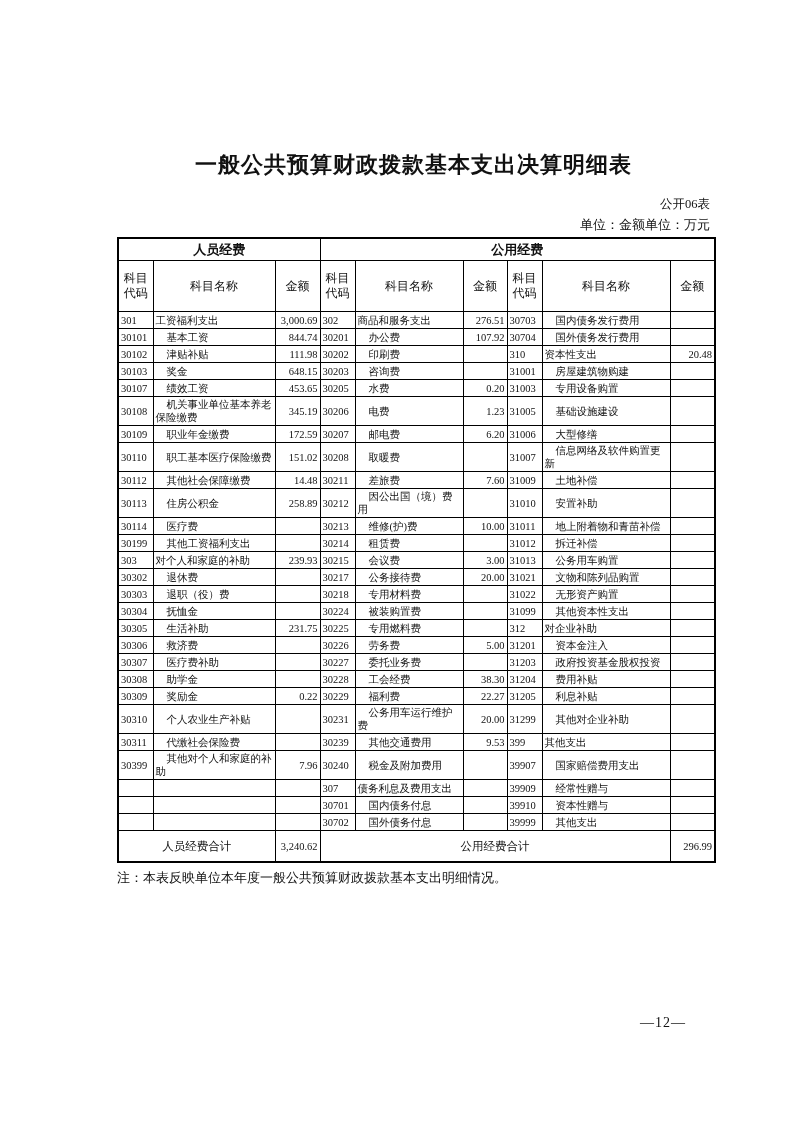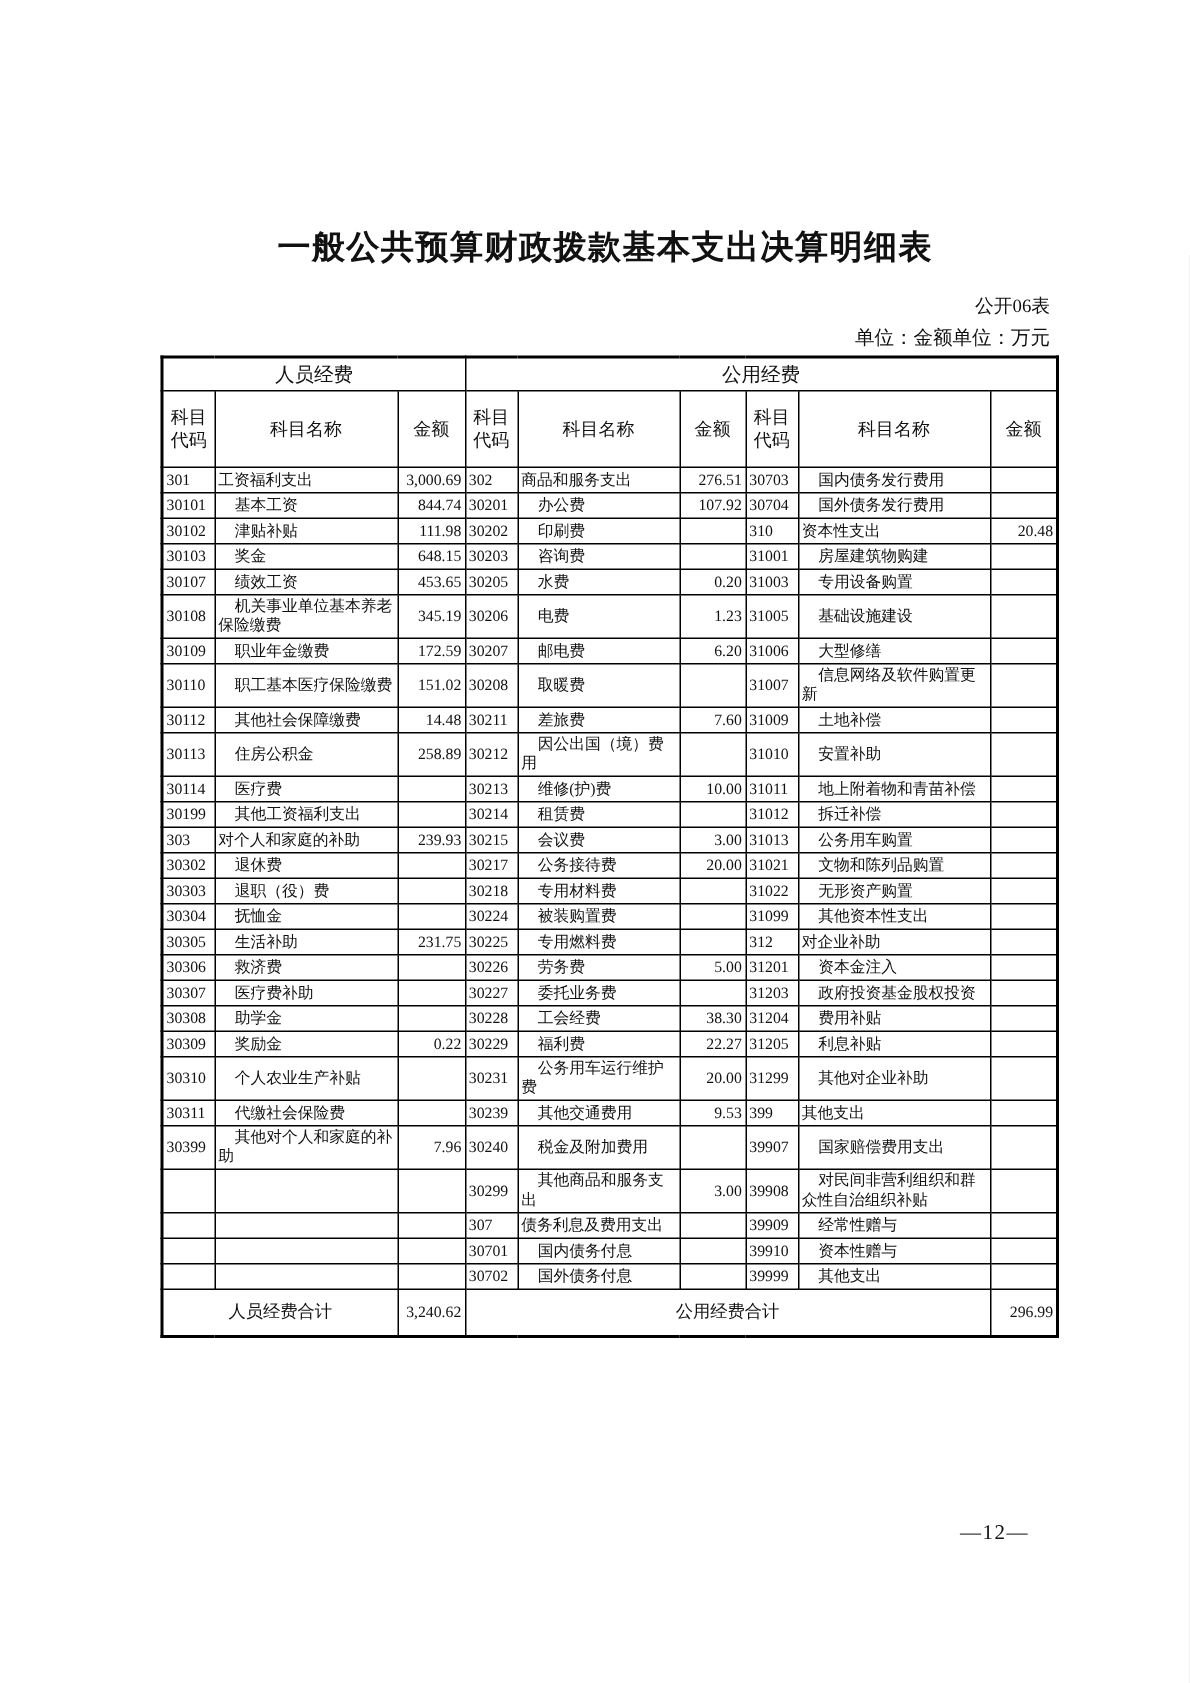--- a/index.html
+++ b/index.html
@@ -7,21 +7,21 @@
     position:relative;
     width:793px; height:1122px;
     background:#ffffff;
     margin:0 auto;
     font-family:"Liberation Serif","DejaVu Serif",serif;
     color:#111;
     overflow:hidden;
   }
   .content {
     position:absolute;
-    left:107px; top:0;
+    left:117px; top:0;
     width:593px;
   }
   .doc-title {
     margin:150px 0 0 0;
     text-align:center;
     font-family:"Liberation Sans","DejaVu Sans",sans-serif;
     font-weight:bold;
     font-size:22px;
     letter-spacing:1px;
   }
@@ -49,20 +49,21 @@
     line-height:13px;
     padding:1px 2px;
     vertical-align:middle;
     overflow:hidden;
     font-weight:normal;
   }
   tr.group-header-row th {
     height:19px;
     font-size:13px;
     text-align:center;
+    font-weight:bold;
   }
   tr.column-header-row th {
     height:48px;
     font-size:12px;
     line-height:15px;
     text-align:center;
   }
   tbody tr { height:17px; }
   td.code { text-align:left; }
   td.name { text-align:left; }
@@ -389,31 +390,20 @@
             <td class="name sub">税金及附加费用</td>
             <td class="amount"></td>
             <td class="code">39907</td>
             <td class="name sub">国家赔偿费用支出</td>
             <td class="amount"></td>
           </tr>
           <tr>
             <td class="code"></td>
             <td class="name"></td>
             <td class="amount"></td>
-            <td class="code">30299</td>
-            <td class="name sub">其他商品和服务支出</td>
-            <td class="amount">3.00</td>
-            <td class="code">39908</td>
-            <td class="name sub">对民间非营利组织和群众性自治组织补贴</td>
-            <td class="amount"></td>
-          </tr>
-          <tr>
-            <td class="code"></td>
-            <td class="name"></td>
-            <td class="amount"></td>
             <td class="code">307</td>
             <td class="name">债务利息及费用支出</td>
             <td class="amount"></td>
             <td class="code">39909</td>
             <td class="name sub">经常性赠与</td>
             <td class="amount"></td>
           </tr>
           <tr>
             <td class="code"></td>
             <td class="name"></td>
@@ -440,16 +430,17 @@
       <tfoot>
         <tr>
           <td colspan="2" class="total-label">人员经费合计</td>
           <td class="amount">3,240.62</td>
           <td colspan="5" class="total-label">公用经费合计</td>
           <td class="amount">296.99</td>
         </tr>
       </tfoot>
     </table>
 
+    <div class="note">注：本表反映单位本年度一般公共预算财政拨款基本支出明细情况。</div>
   </div>
 
   <div class="page-number">—12—</div>
 </div>
 
 </body></html>

